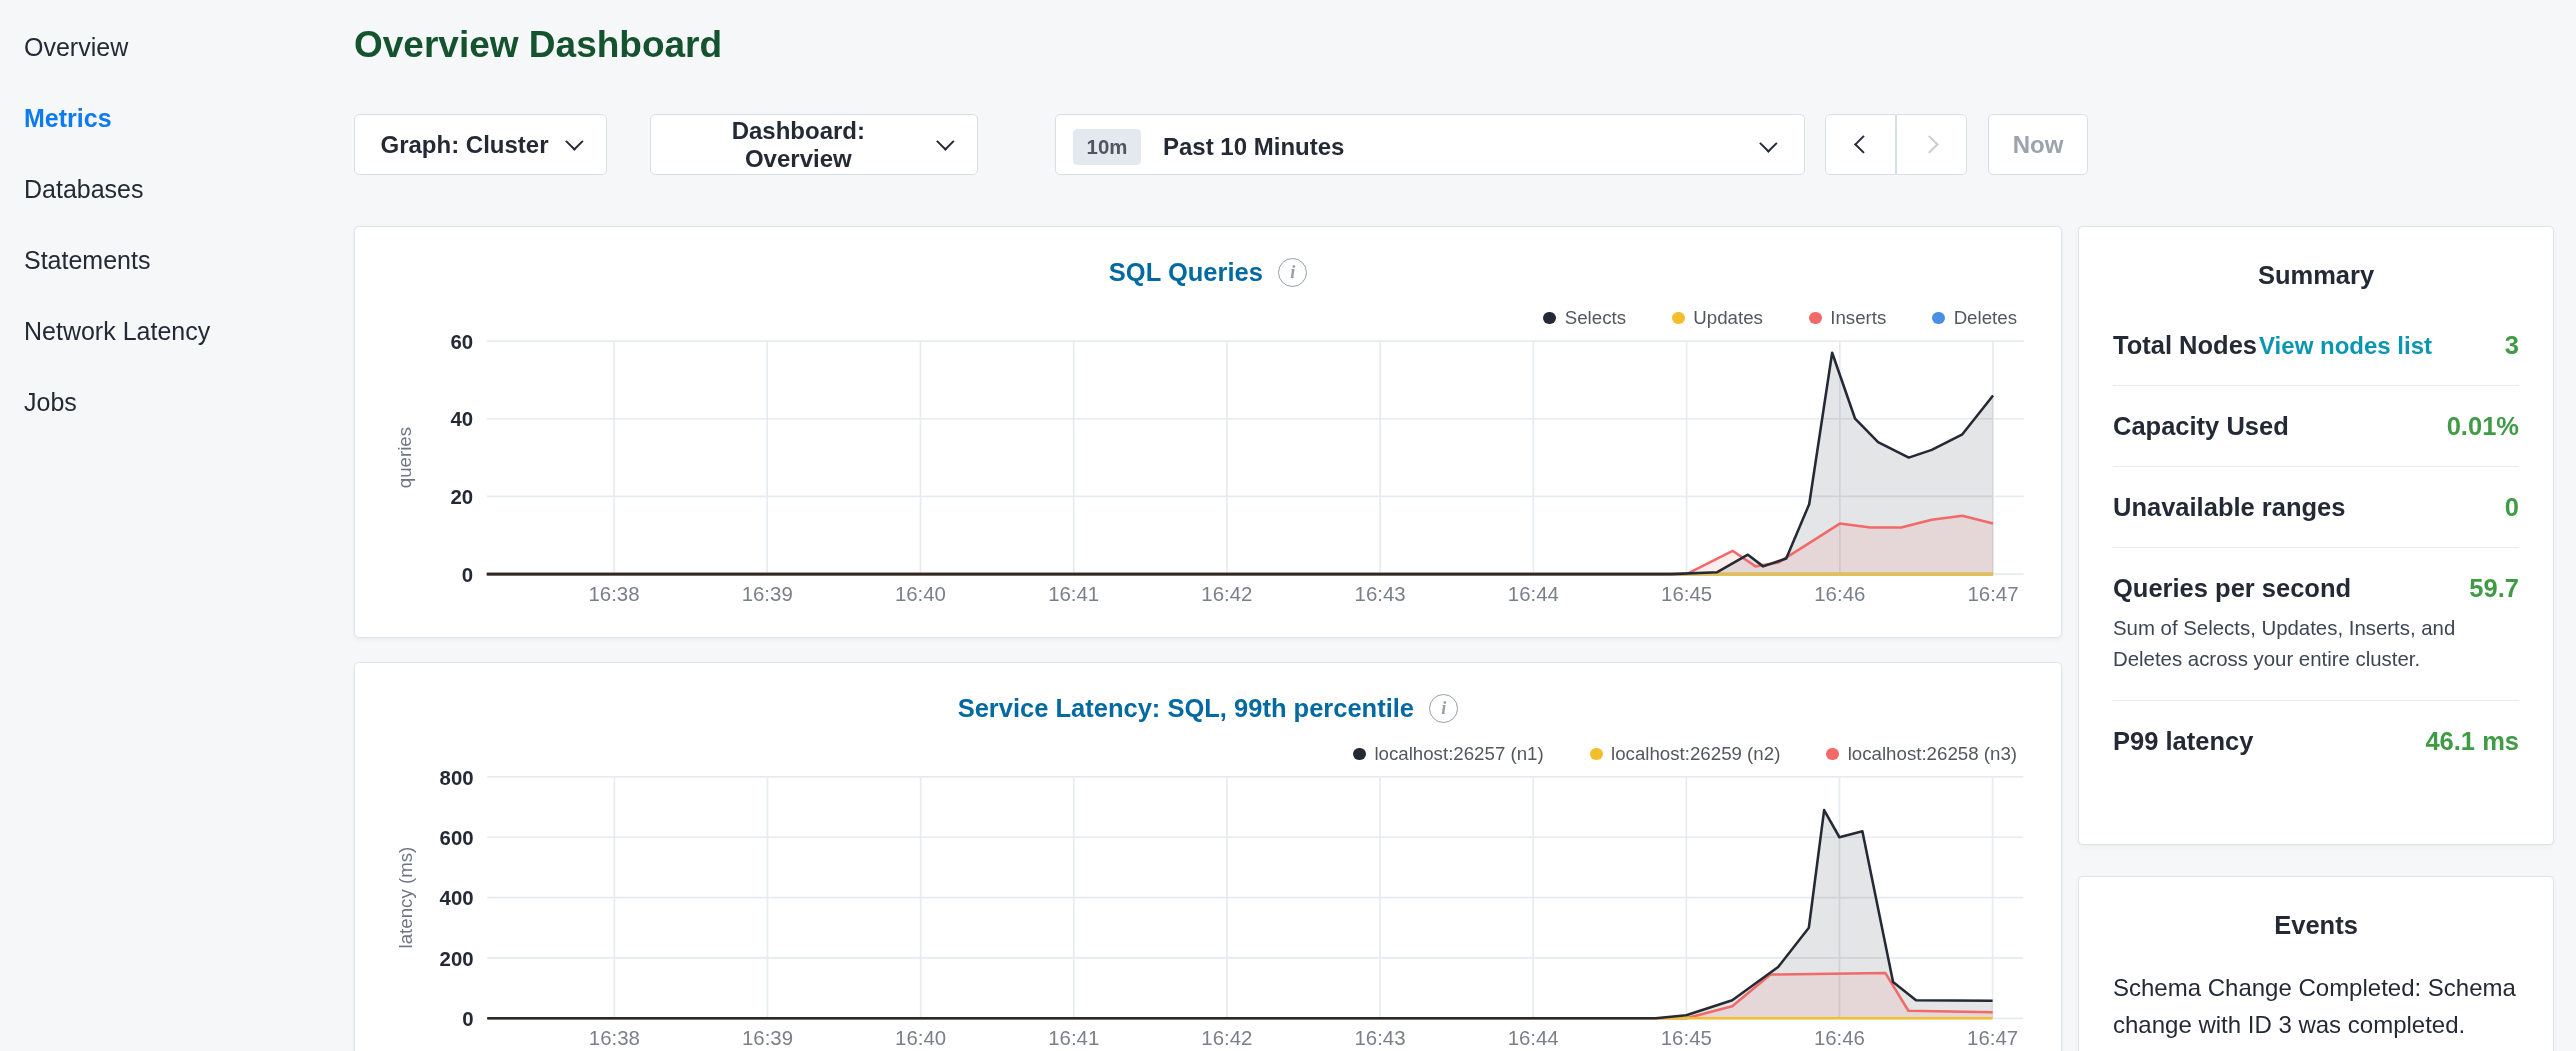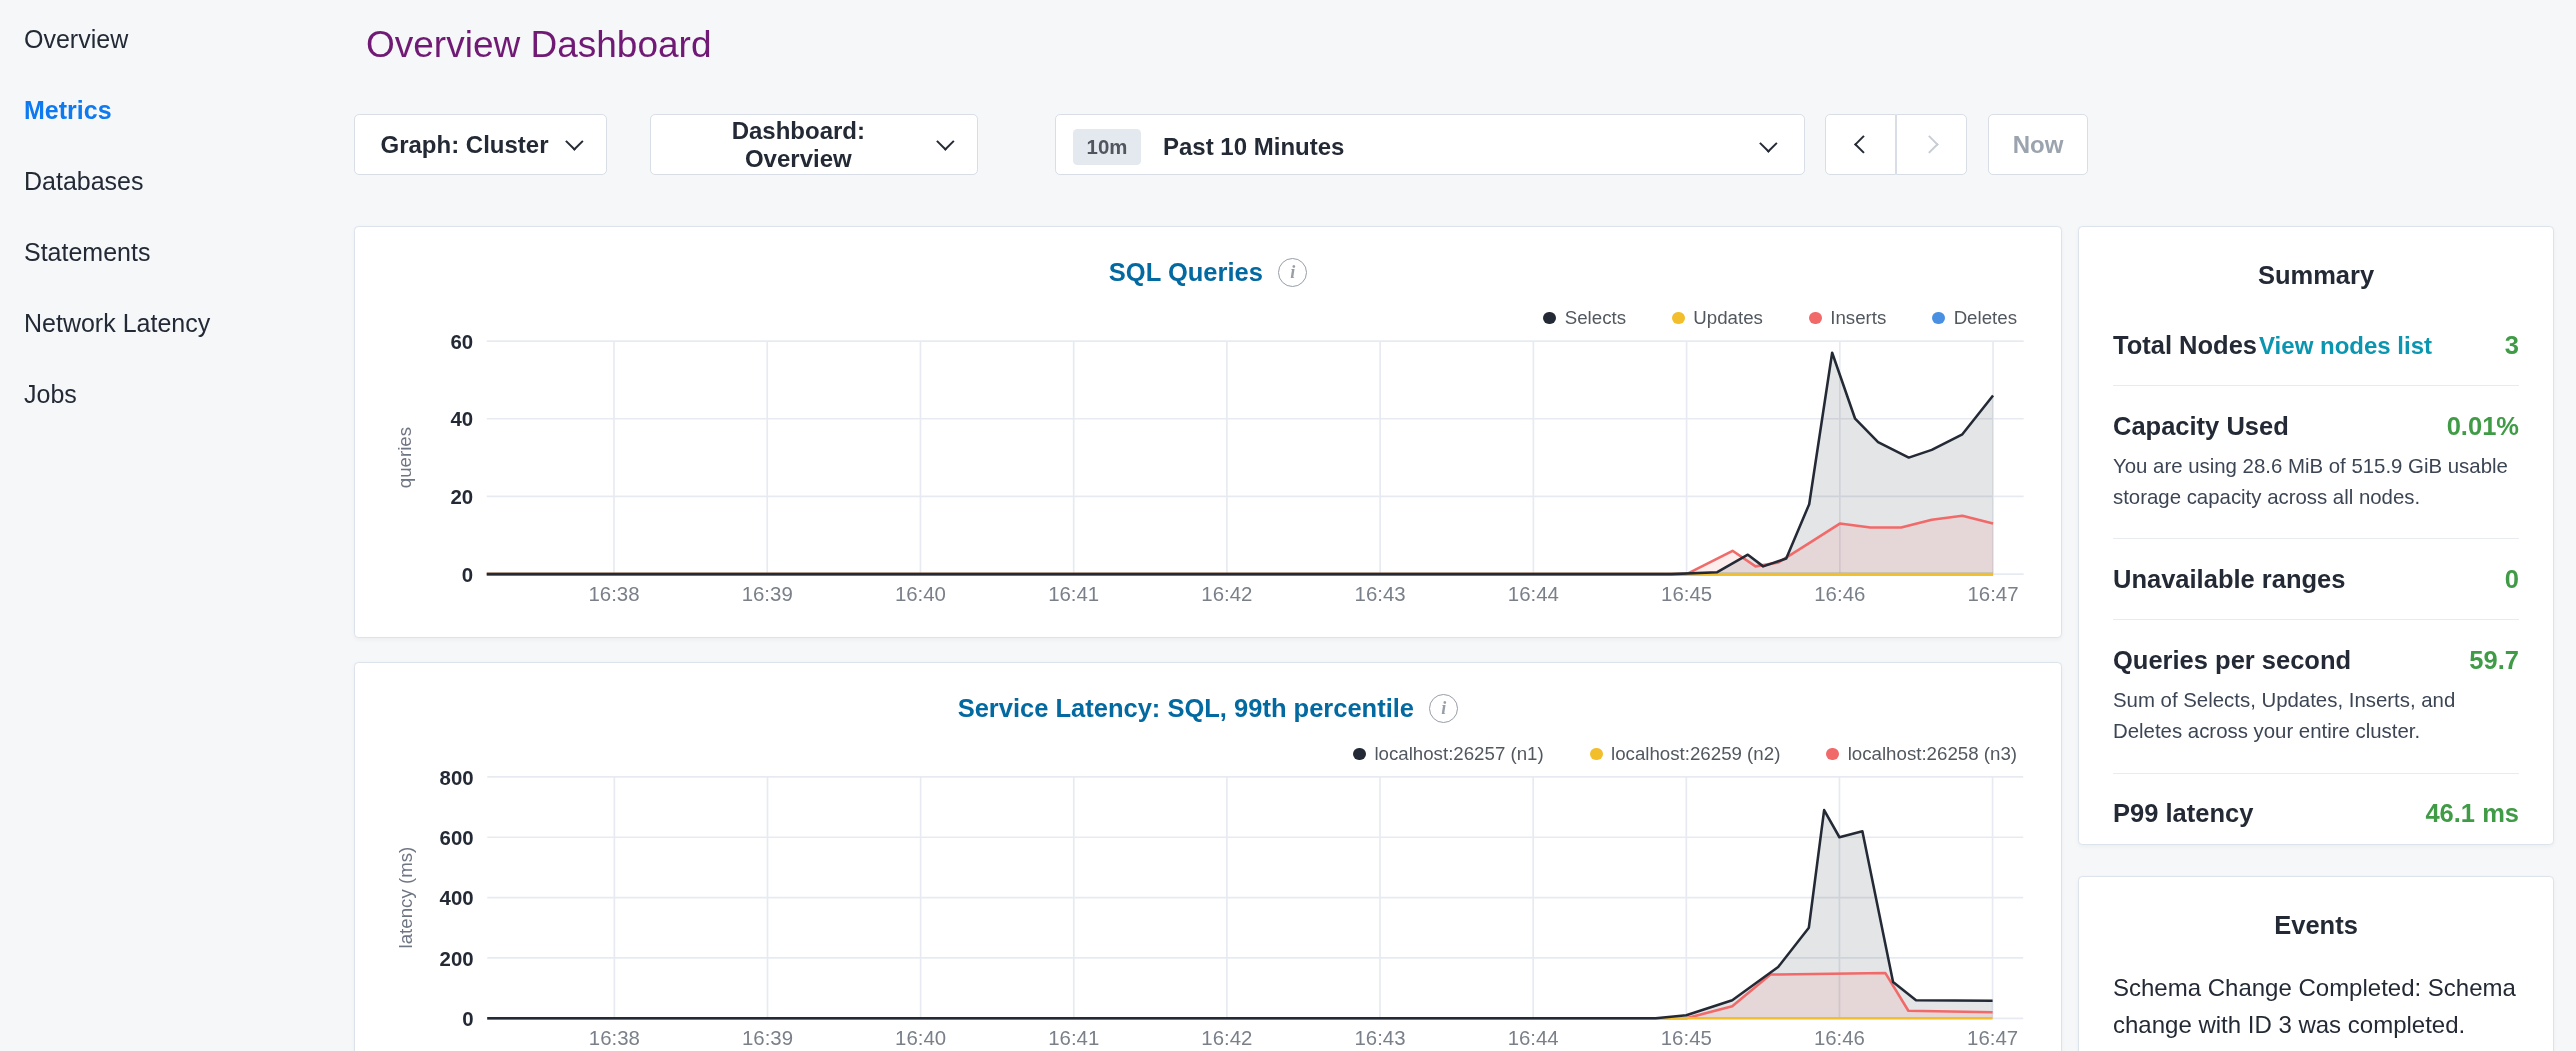--- a/index.html
+++ b/index.html
@@ -5,30 +5,30 @@
   * { box-sizing: border-box; margin: 0; padding: 0; }
   html,body { width: 2576px; height: 1051px; overflow: hidden; }
   body {
     font-family: "Liberation Sans", sans-serif;
     background: #f5f7f9;
     color: #242a35;
     position: relative;
   }
 
   
-  .sidebar { position: absolute; left: 0; top: 0; width: 323px; height: 100%; background: #f5f7f9; padding-top: 4px; }
+  .sidebar { position: absolute; left: 0; top: 0; width: 323px; height: 100%; background: #f5f7f9; padding-top: 12px; }
   .nav-item {
     height: 71px; display: flex; align-items: center; padding-left: 24px;
     font-size: 25px; color: #242a35; cursor: pointer;
   }
   .nav-item.active { color: #0f7af0; font-weight: 700; }
 
   
   .topbar { position: absolute; left: 354px; top: 0; width: 1786px; height: 213px; }
-  .page-title { position: absolute; left: 12px; top: 24px; font-size: 37px; font-weight: 400; color: #701a75; }
+  .page-title { position: absolute; left: 0; top: 24px; font-size: 37px; font-weight: 700; color: #14532d; }
   .btn {
     position: absolute; top: 114px; height: 61px; background: #ffffff;
     border: 0.9px solid #d9dee6; border-radius: 5.1px; display: flex; align-items: center;
     font-size: 24px; font-weight: 600; color: #242a35; cursor: pointer;
     font-family: "Liberation Sans", sans-serif;
   }
   .dd { padding: 0 25.5px; gap: 18.7px; }
   .graph-dd { left: 0; width: 253px; justify-content: space-between; }
   .dash-dd { left: 296px; width: 328px; justify-content: space-between; }
 
@@ -246,21 +246,20 @@
           <span class="slabel">Total Nodes</span>
           <a class="slink">View nodes list</a>
           <span class="sval">3</span>
         </div>
       </div>
       <div class="srow">
         <div class="srow-top">
           <span class="slabel">Capacity Used</span>
           <span class="sval">0.01%</span>
         </div>
-        <p class="sdesc">You are using 28.6 MiB of 515.9 GiB usable storage capacity across all nodes.</p>
       </div>
       <div class="srow">
         <div class="srow-top">
           <span class="slabel">Unavailable ranges</span>
           <span class="sval">0</span>
         </div>
       </div>
       <div class="srow">
         <div class="srow-top">
           <span class="slabel">Queries per second</span>

